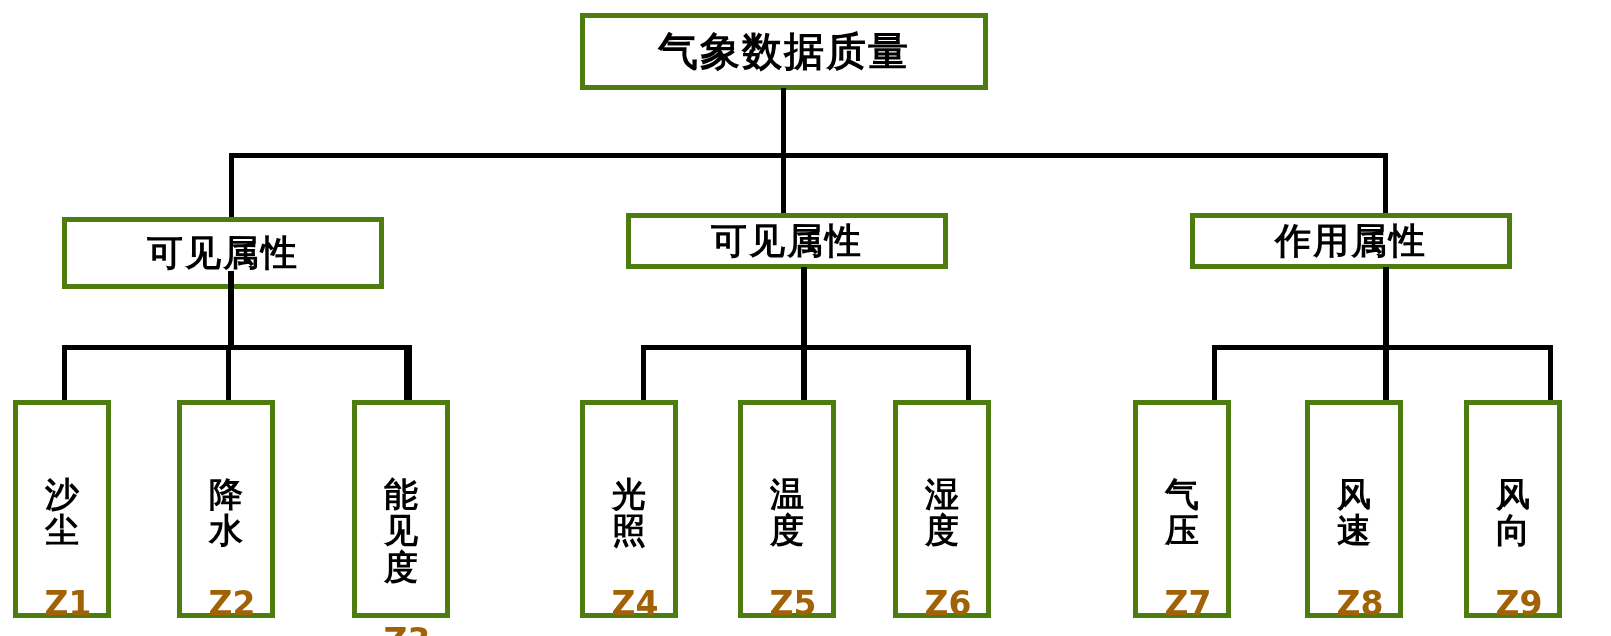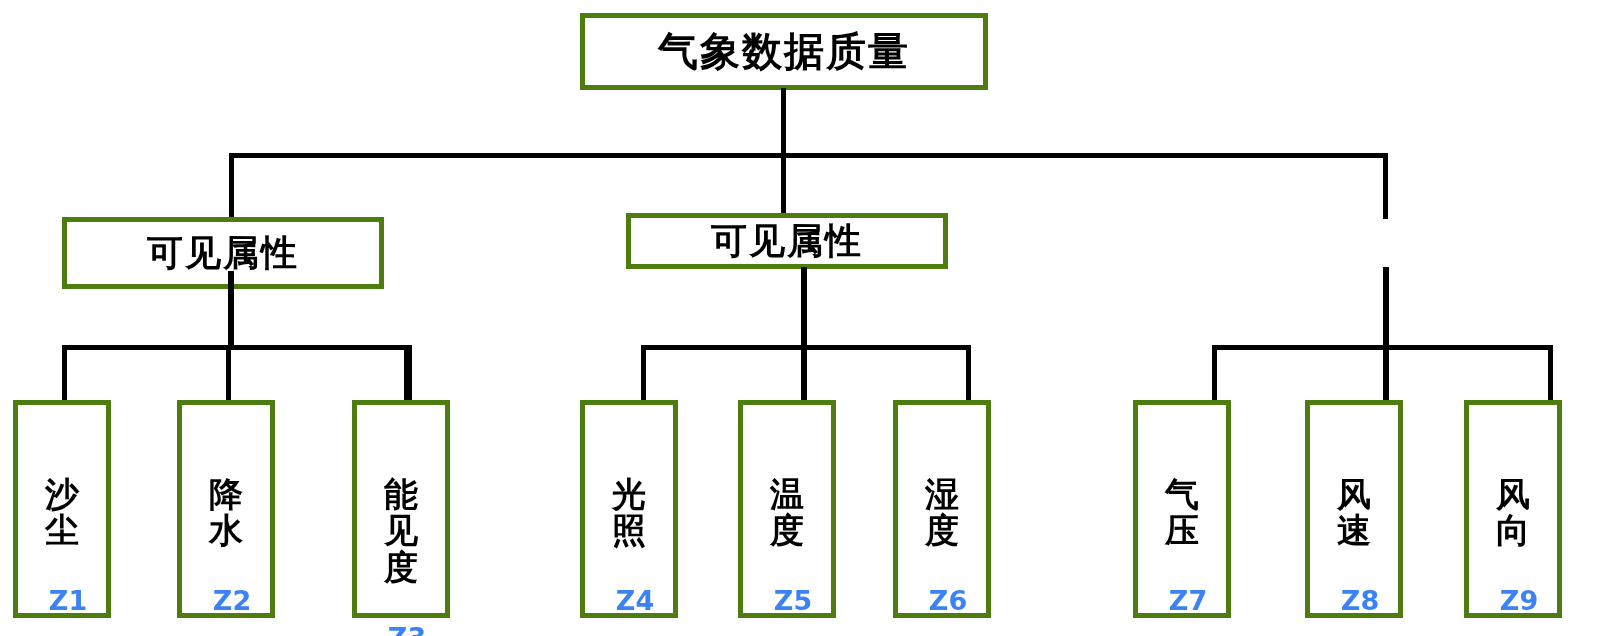--- a/index.html
+++ b/index.html
@@ -46,25 +46,25 @@
   .leaf-text {
     font-size: 34px;
     line-height: 1.08;
     font-weight: 600;
     letter-spacing: 0px;
     color: #000000;
     white-space: pre-line;
     display: block;
   }
   .leaf-code {
-    font-size: 27px;
+    font-size: 33px;
     line-height: 1.12;
     font-weight: 600;
     display: block;
-    color: #3b82f6;
+    color: #a16207;
     margin-left: 12px;
   }
 
   
   .conn {
     position: absolute;
     background: #000000;
   }
   .vline { width: 5px; }
   .hline { height: 5px; }
@@ -84,20 +84,23 @@
 
   <div class="conn vline" style="left:229px; top:153px; width:5px; height:66px;"></div>
   <div class="conn vline" style="left:781px; top:153px; width:5px; height:66px;"></div>
   <div class="conn vline" style="left:1383px; top:153px; width:5px; height:66px;"></div>
 
   <div class="node cat" style="left:62px; top:217px; width:322px; height:72px;">
     <span>可见属性</span>
   </div>
   <div class="node cat" style="left:626px; top:213px; width:322px; height:56px;">
     <span>可见属性</span>
+  </div>
+  <div class="node cat" style="left:1190px; top:213px; width:322px; height:56px;">
+    <span>作用属性</span>
   </div>
 
   <div class="conn vline" style="left:228px; top:271px; width:6px; height:77px;"></div>
   <div class="conn hline" style="left:62px; top:345px; width:350px; height:5px;"></div>
   <div class="conn vline" style="left:62px; top:345px; width:5px; height:57px;"></div>
   <div class="conn vline" style="left:226px; top:345px; width:5px; height:57px;"></div>
   <div class="conn vline" style="left:404px; top:345px; width:8px; height:57px;"></div>
 
   <div class="node leaf" style="left:13px; top:400px; width:98px; height:218px;">
     <span class="leaf-text">

